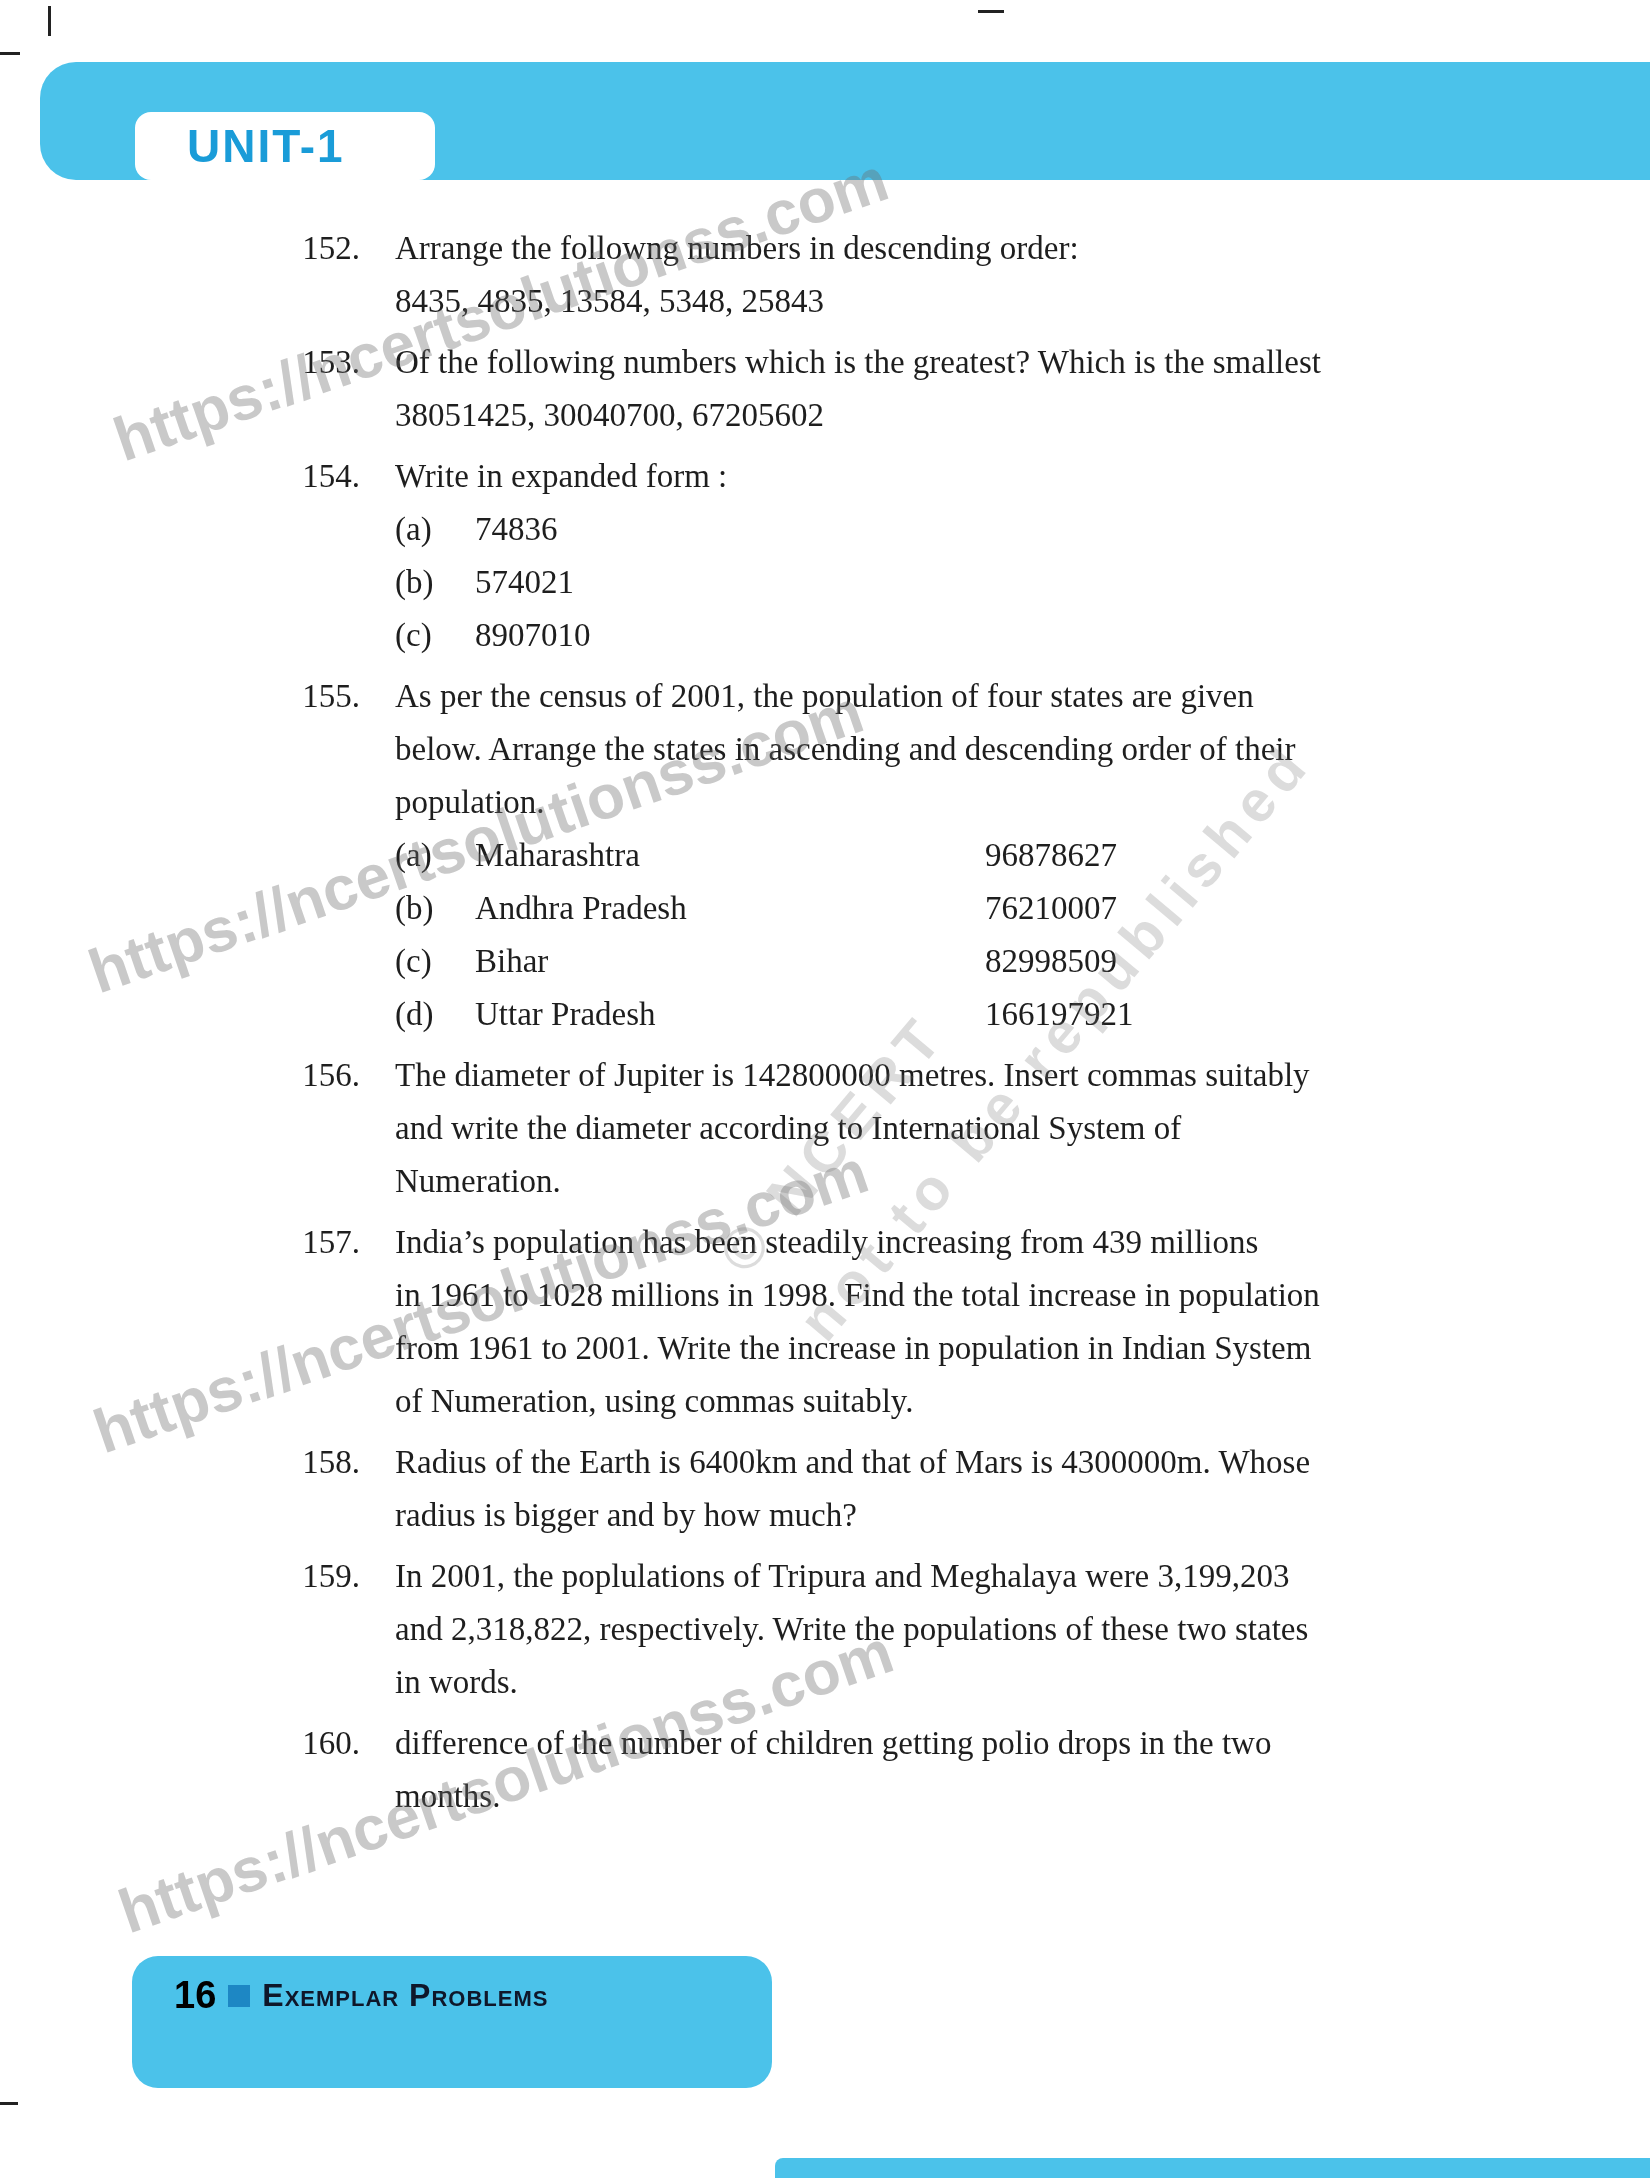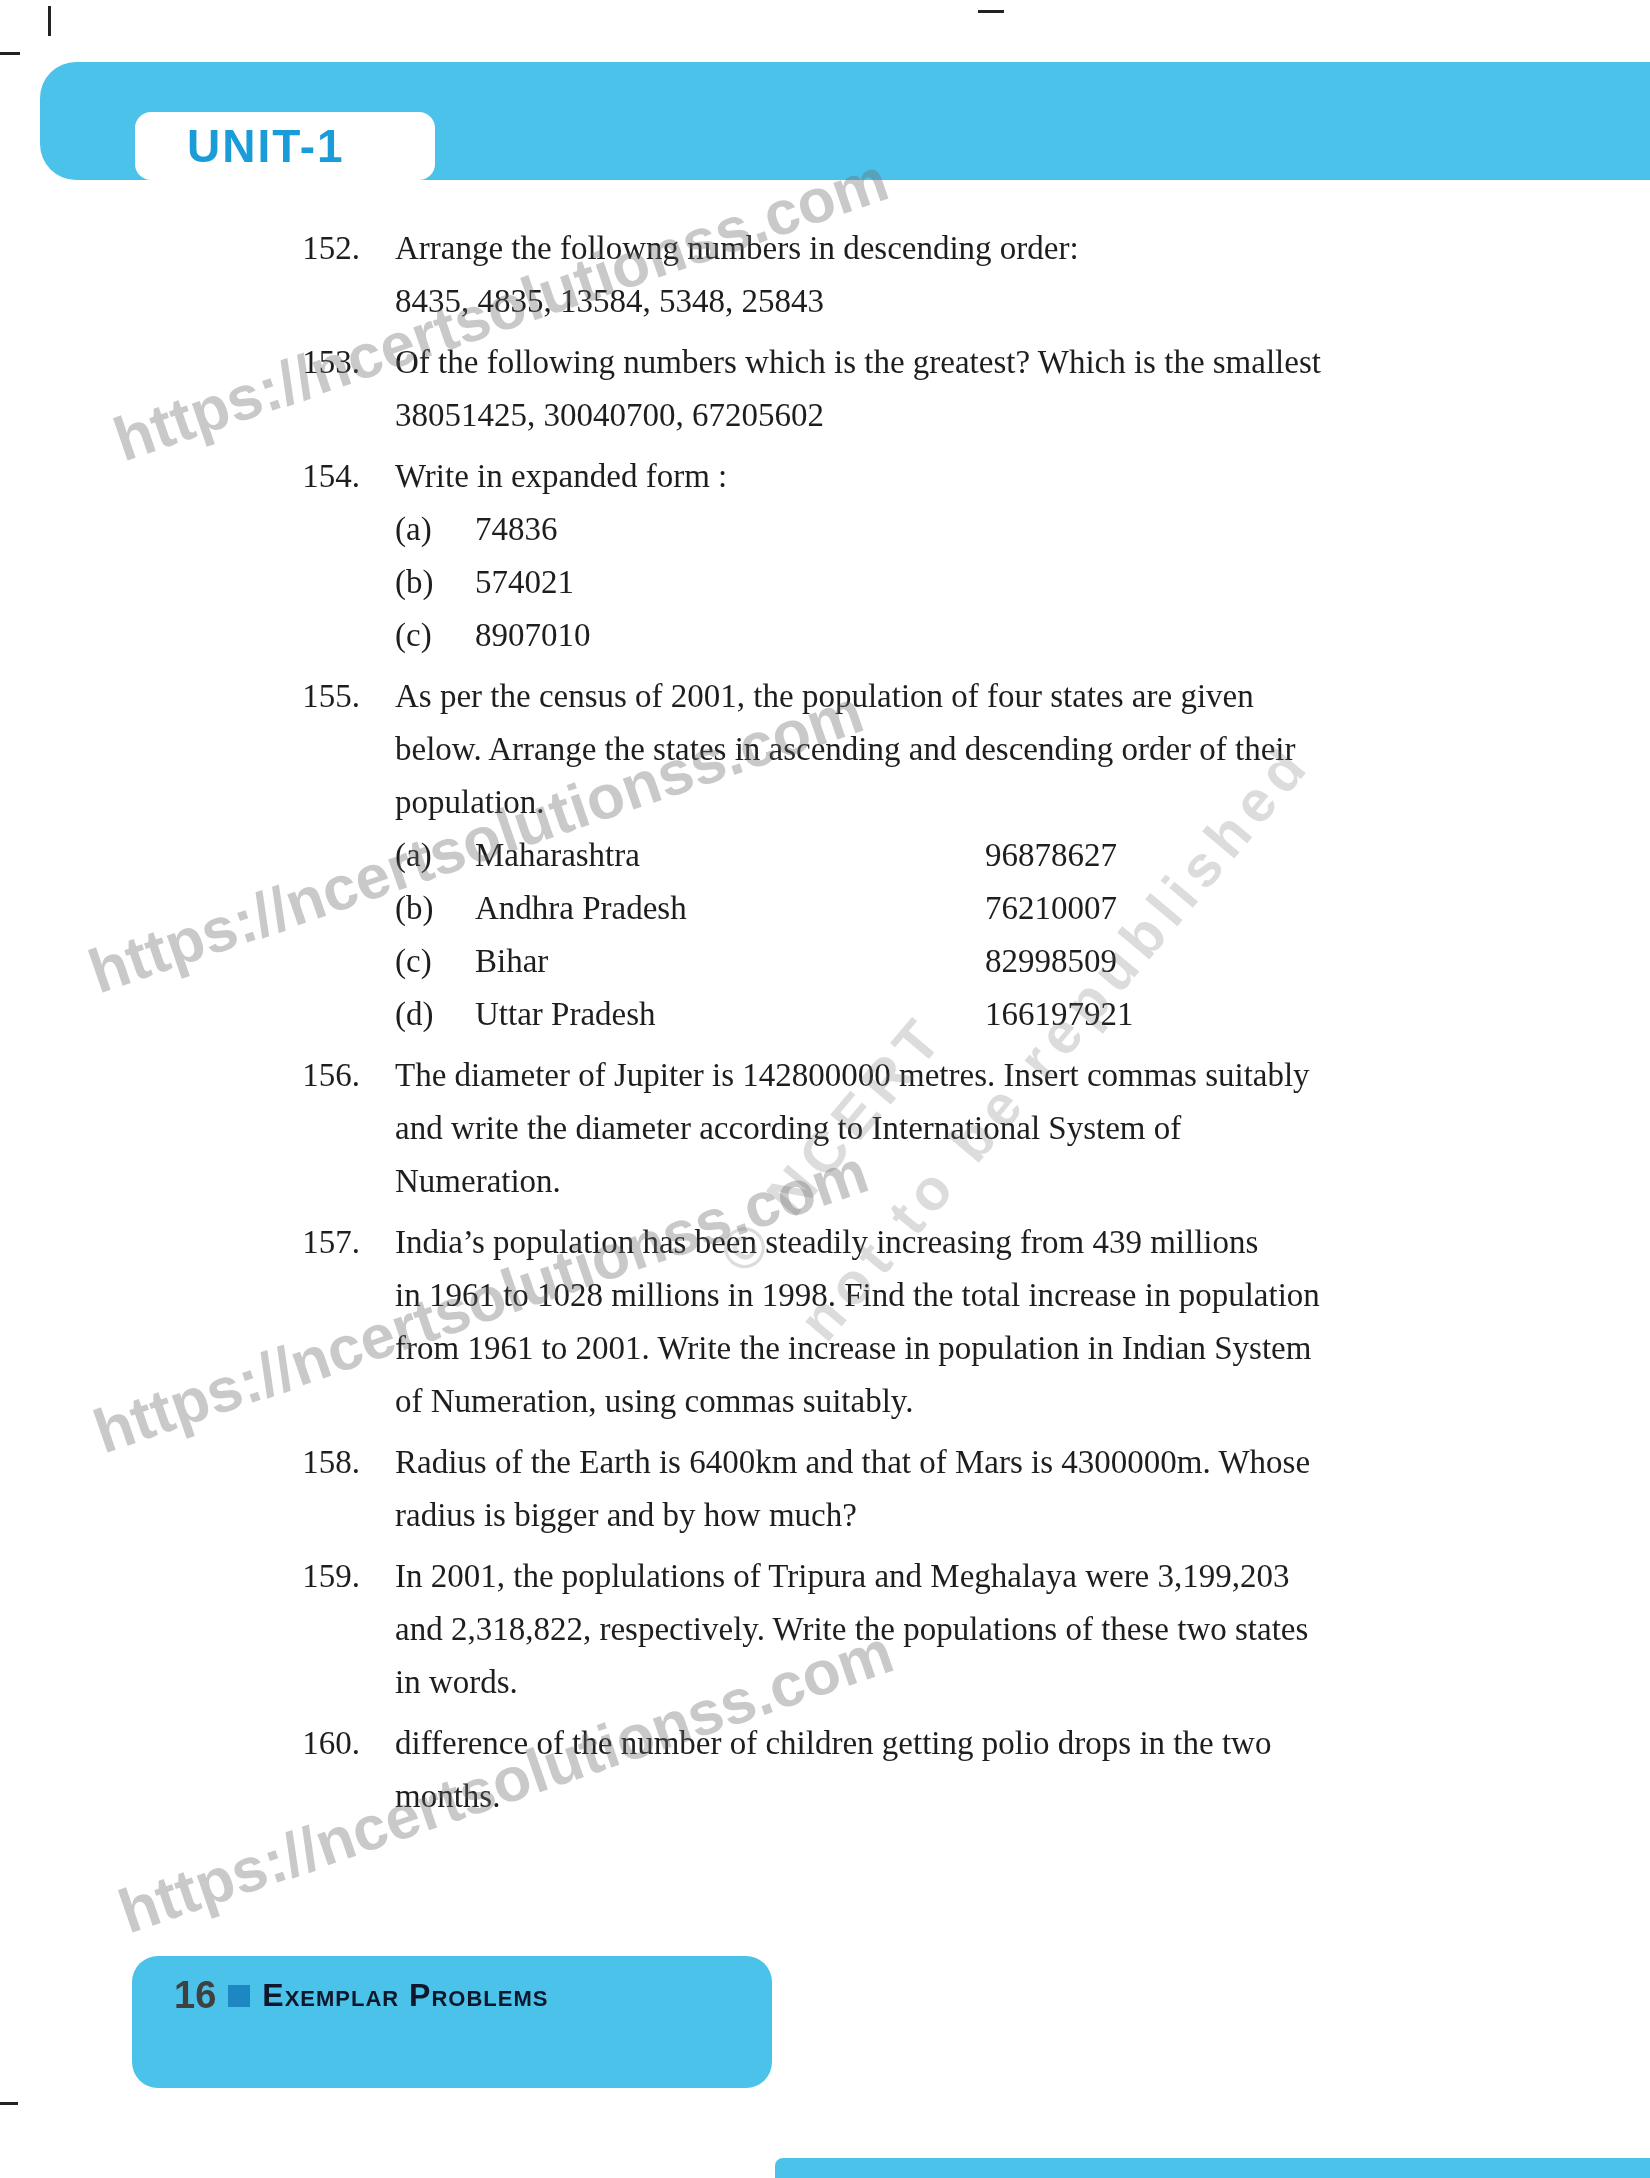--- a/index.html
+++ b/index.html
@@ -71,21 +71,21 @@
   
   .footer-box {
     position:absolute; left:132px; top:1956px; width:640px; height:132px;
     background:#4BC2EA; border-radius:26px; z-index:3;
   }
   .footer-line {
     position:absolute; left:42px; top:18px;
     display:flex; align-items:center; gap:12px;
     font-family:"Liberation Sans","DejaVu Sans",sans-serif;
   }
-  .page-num { color:#404040; font-weight:bold; font-size:38px; }
+  .page-num { color:#000000; font-weight:bold; font-size:38px; }
   .footer-sq { width:22px; height:22px; background:#1D87C4; }
   .footer-label {
     color:#0f172a; font-weight:bold; font-size:32px;
     font-variant:small-caps; letter-spacing:1px;
   }
   .bottom-strip {
     position:absolute; left:775px; top:2158px; right:0; height:20px;
     background:#4BC2EA; border-radius:8px 0 0 0; z-index:3;
   }
 </style>

